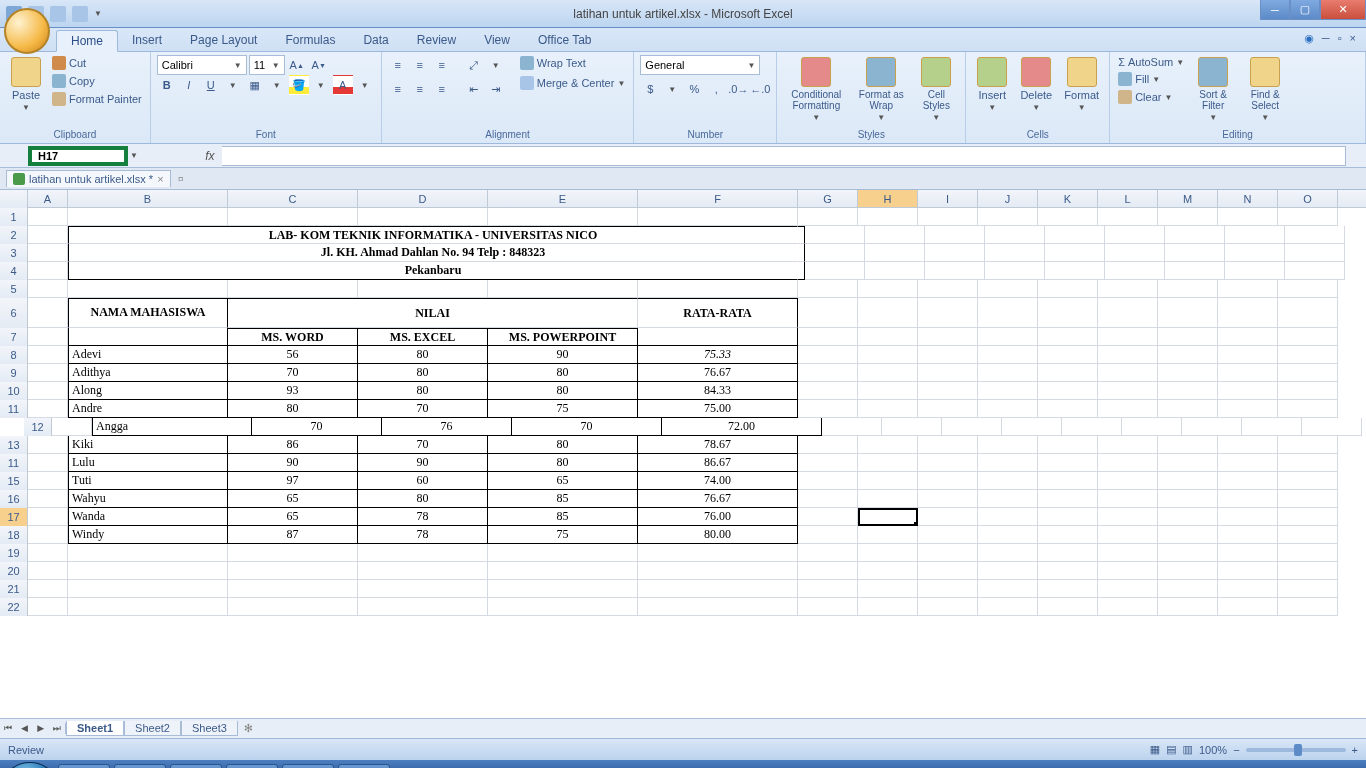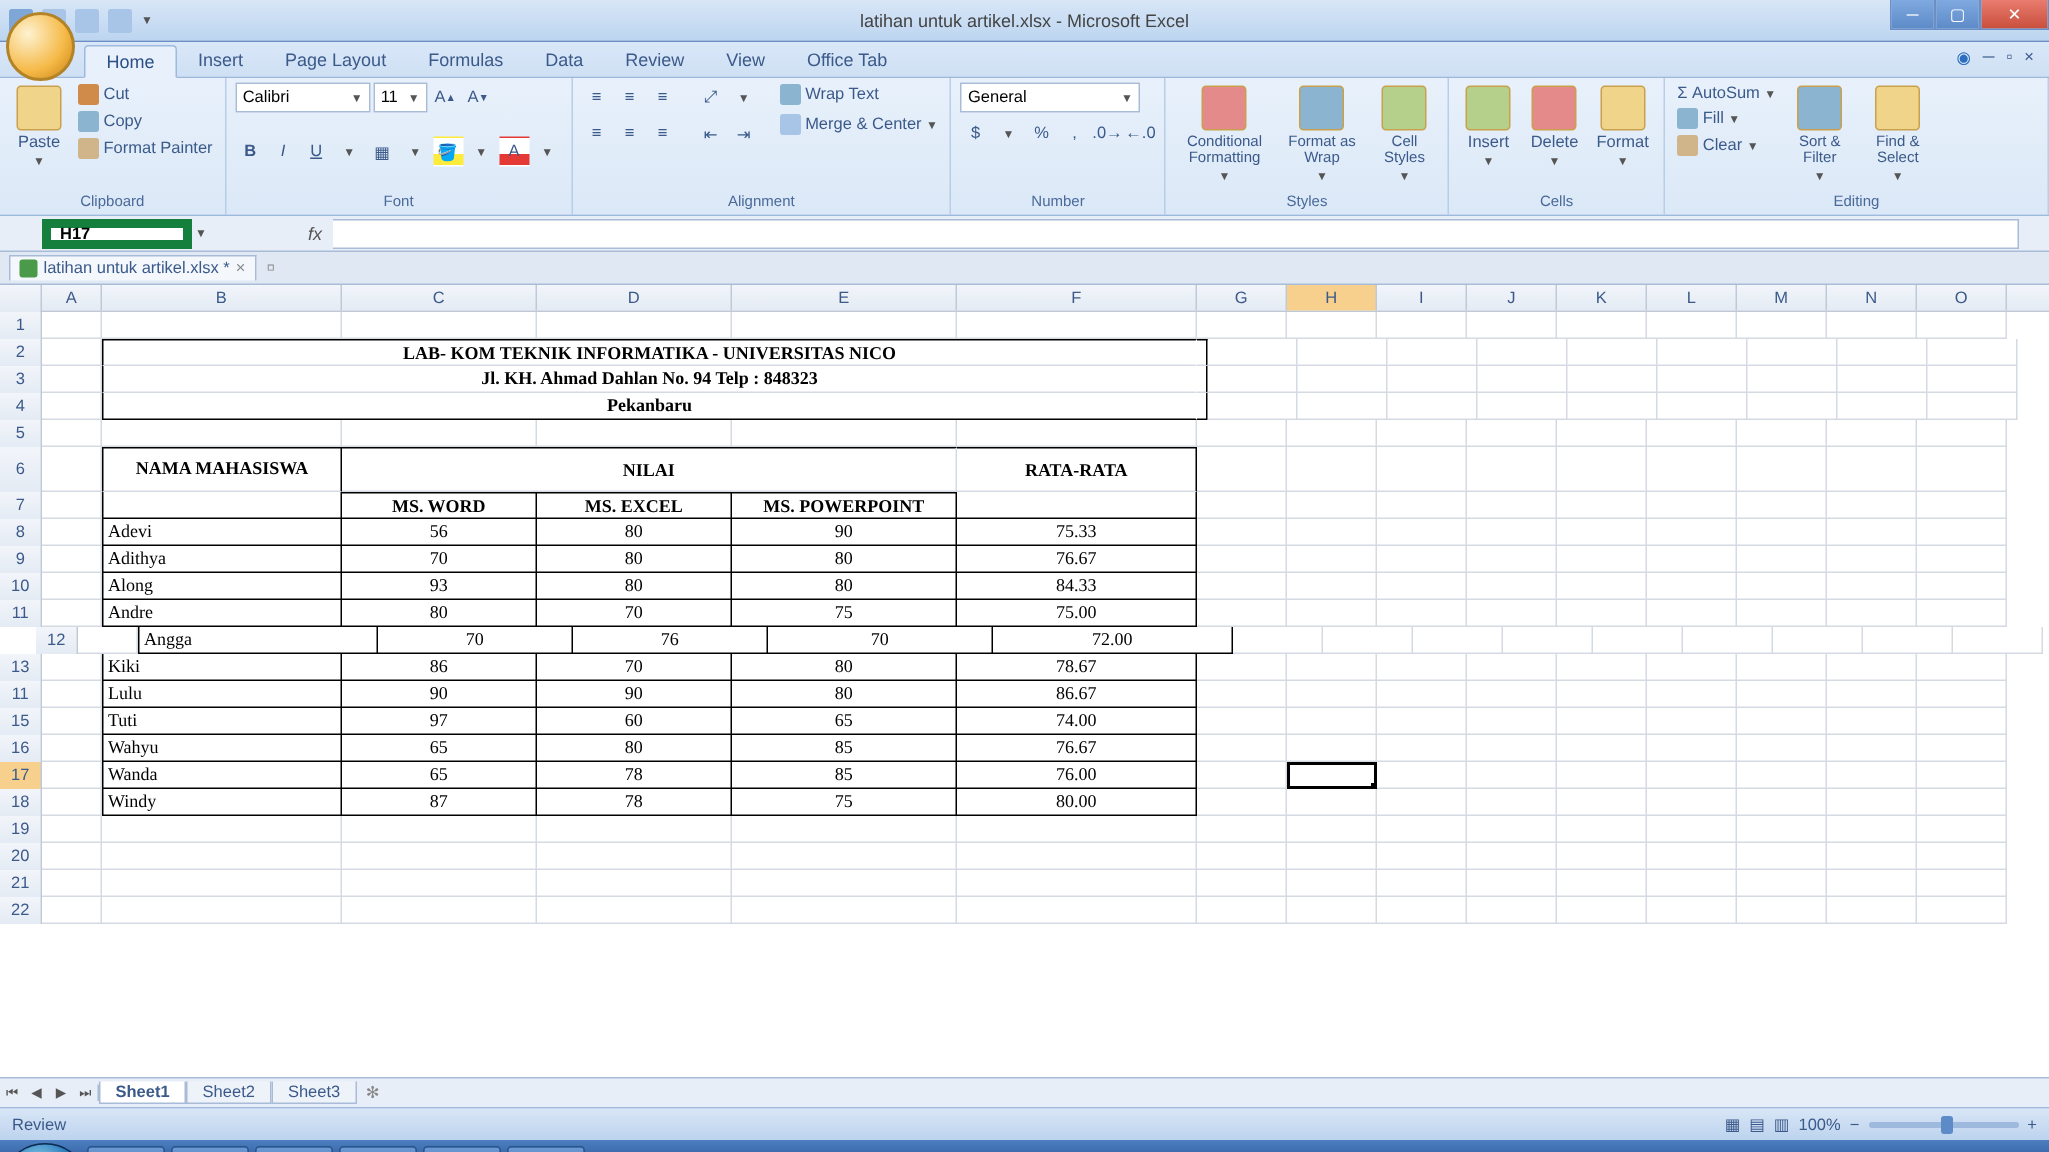--- a/index.html
+++ b/index.html
@@ -33,21 +33,21 @@
 .smbtn .ico { width:14px; height:14px; background:#e8a84d; border-radius:2px; display:inline-block; }
 .stack { display:flex; flex-direction:column; gap:2px; }
 .fontbox { width:90px; height:20px; border:1px solid #a8bcd8; background:#fff; font-size:11px; padding:1px 4px; display:flex; align-items:center; justify-content:space-between; }
 .sizebox { width:36px; height:20px; border:1px solid #a8bcd8; background:#fff; font-size:11px; padding:1px 4px; display:flex; align-items:center; justify-content:space-between; }
 .btnrow { display:flex; gap:2px; }
 .tbtn { width:20px; height:20px; border:1px solid transparent; display:flex; align-items:center; justify-content:center; font-size:11px; color:#3b5a8a; }
 .genbox { width:120px; height:20px; border:1px solid #a8bcd8; background:#fff; font-size:11px; padding:1px 4px; display:flex; align-items:center; justify-content:space-between; }
 
 
 .fbar { height:24px; background:#e8eef7; border-bottom:1px solid #a8bcd8; display:flex; align-items:center; }
-.namebox { width:100px; height:20px; border:6px solid #15803d; background:#fff; margin-left:28px; font-size:11px; padding:1px 6px; display:flex; align-items:center; font-weight:bold; }
+.namebox { width:100px; height:20px; border:4px solid #15803d; background:#fff; margin-left:28px; font-size:11px; padding:1px 6px; display:flex; align-items:center; font-weight:bold; }
 .fx { width:24px; text-align:center; font-style:italic; font-size:12px; color:#555; margin-left:60px; }
 .finput { flex:1; height:20px; border:1px solid #a8bcd8; border-left:none; background:#fff; margin-right:20px; }
 
 
 .doctabs { height:22px; background:#dfe8f3; border-bottom:1px solid #a8bcd8; display:flex; align-items:center; padding-left:6px; }
 .doctab { background:#f4f7fb; border:1px solid #a8bcd8; border-bottom:none; padding:2px 6px; font-size:11px; color:#3b5a8a; display:flex; align-items:center; gap:4px; }
 .doctab .xl { width:12px; height:12px; background:#4a9a4a; border-radius:2px; display:inline-block; }
 
 
 .gridwrap { position:relative; height:528px; background:#fff; overflow:hidden; }
@@ -152,21 +152,21 @@
         <div class="smbtn">
             <span class="ico" style="background:#d0b48a"></span>
             <span>Format Painter</span>
           </div>
       </div>
     </div>
     <div class="label">Clipboard</div>
   </div>
 
   <div class="rgroup" style="min-width:190px">
-    <div class="body stack" style="gap:16px">
+    <div class="body stack" style="gap:0">
       <div class="btnrow">
         <div class="fontbox">
             <span>Calibri</span>
             <span class="dd">▼</span>
           </div>
         <div class="sizebox">
             <span>11</span>
             <span class="dd">▼</span>
           </div>
         <div class="tbtn">A<sup style="font-size:7px">▲</sup></div>
@@ -479,21 +479,21 @@
         <div class="cell" style="width: 60px;"></div>
         <div class="cell" style="width: 60px;"></div>
       </div>
       <div class="row" style="height: 18px;">
         <div class="rowhdr" style="height: 18px;">8</div>
         <div class="cell" style="width: 40px;"></div>
         <div class="cell blft brgt bbot" style="width: 160px;">Adevi</div>
         <div class="cell ctr brgt bbot" style="width: 130px;">56</div>
         <div class="cell ctr brgt bbot" style="width: 130px;">80</div>
         <div class="cell ctr brgt bbot" style="width: 150px;">90</div>
-        <div class="cell ctr brgt bbot" style="width: 160px;">75.33</div>
+        <div class="cell ctr brgt bbot" style="width: 160px; font-style: italic;">75.33</div>
         <div class="cell" style="width: 60px;"></div>
         <div class="cell" style="width: 60px;"></div>
         <div class="cell" style="width: 60px;"></div>
         <div class="cell" style="width: 60px;"></div>
         <div class="cell" style="width: 60px;"></div>
         <div class="cell" style="width: 60px;"></div>
         <div class="cell" style="width: 60px;"></div>
         <div class="cell" style="width: 60px;"></div>
         <div class="cell" style="width: 60px;"></div>
       </div>

